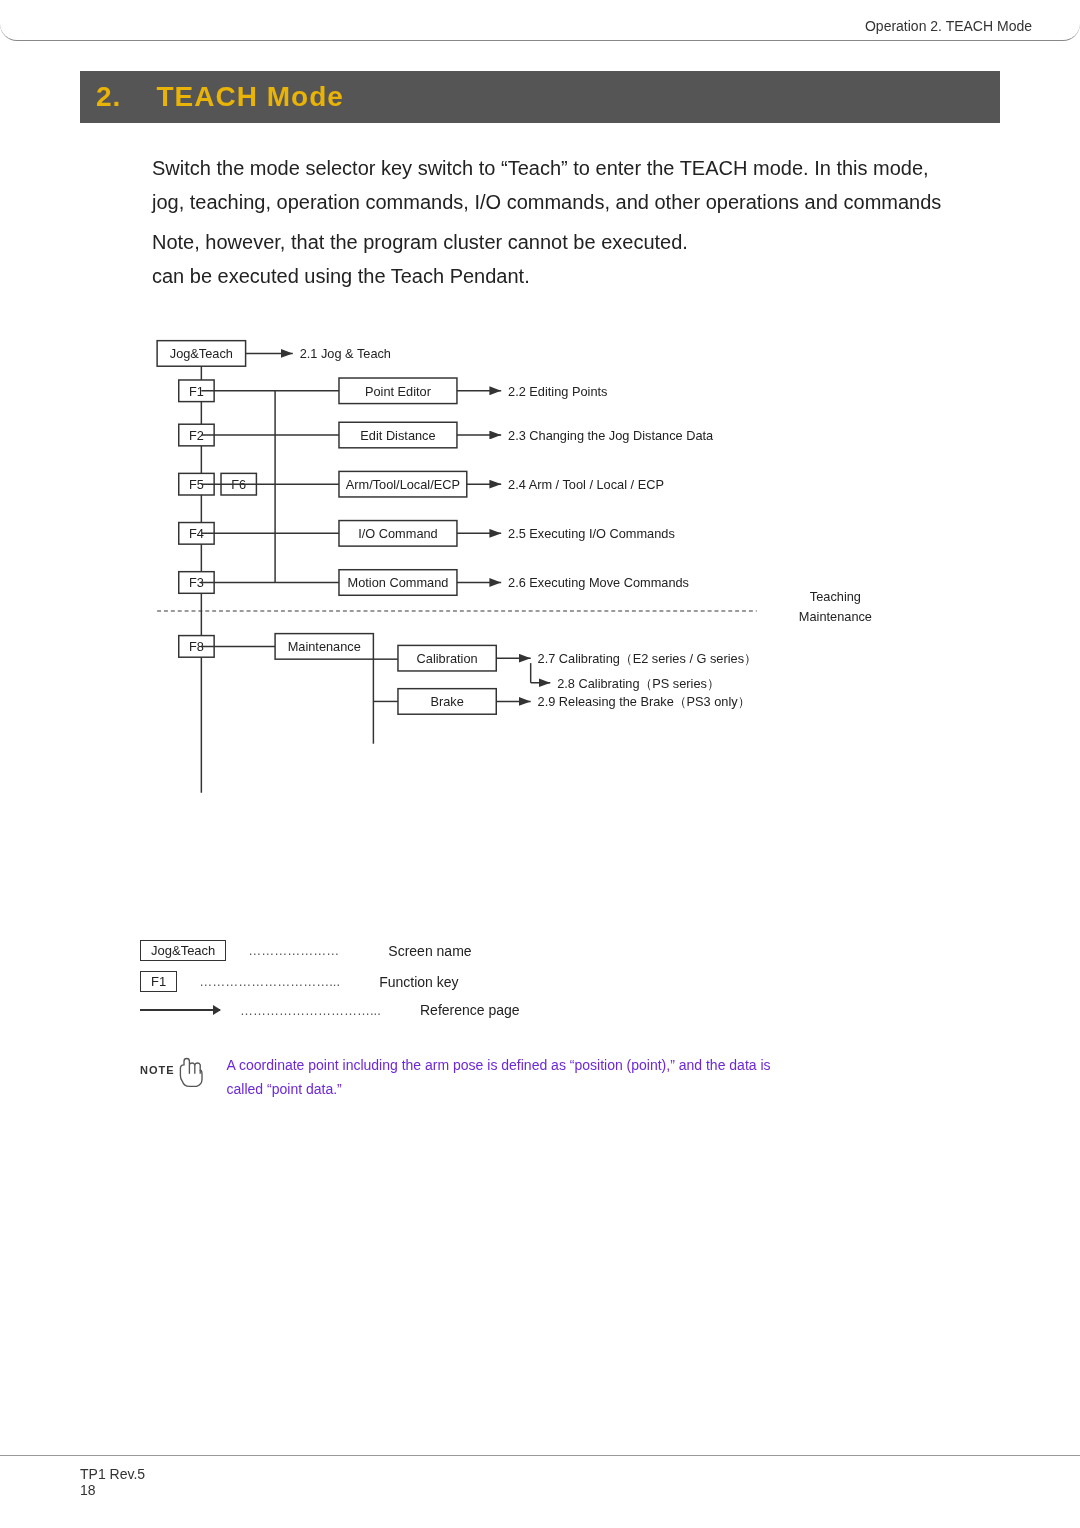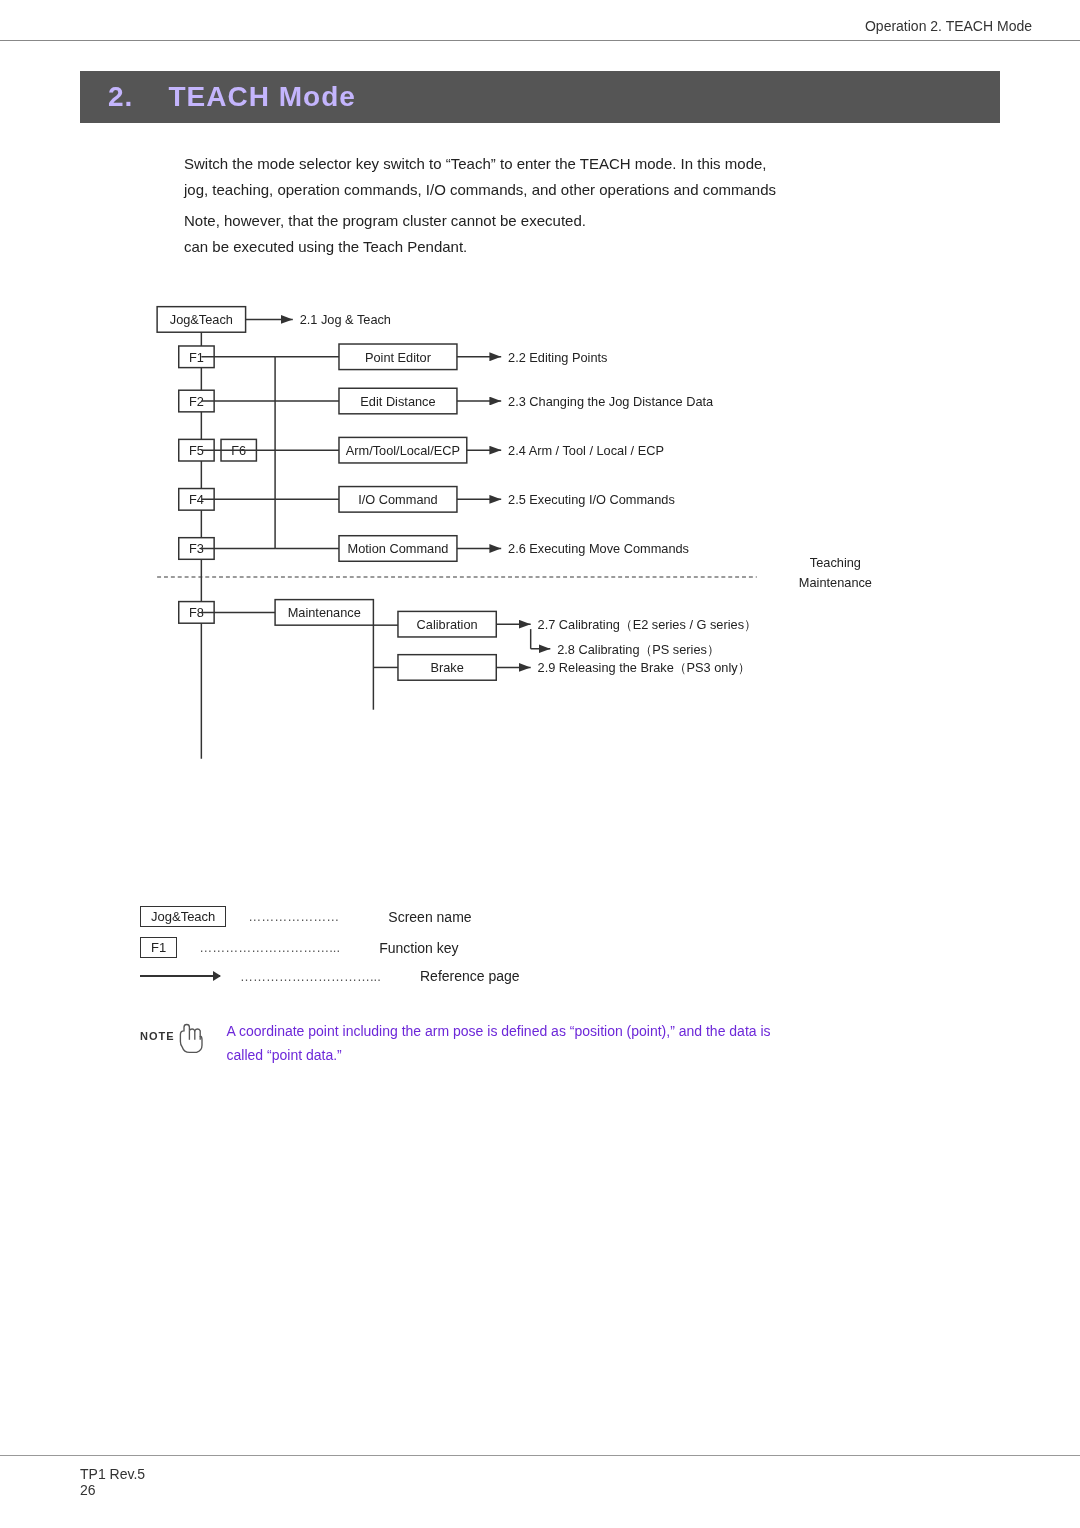--- a/index.html
+++ b/index.html
@@ -13,40 +13,41 @@
       position: relative;
     }
 
     .page-header {
       text-align: right;
       padding: 18px 48px 6px 48px;
       font-size: 14px;
       color: #333;
       border-bottom: 1.5px solid #888;
       margin-bottom: 0;
+      border-radius: 17px;
     }
 
     .page-content {
       padding: 30px 80px 60px 80px;
     }
 
     .section-title {
       background: #555;
-      color: #c4b5fd;
+      color: #eab308;
       font-size: 28px;
       font-weight: bold;
-      padding: 10px 28px;
+      padding: 10px 16px;
       margin-bottom: 28px;
       letter-spacing: 1px;
     }
 
     .intro-text {
-      margin-left: 104px;
+      margin-left: 72px;
       margin-bottom: 28px;
-      font-size: 15px;
+      font-size: 20px;
       line-height: 1.7;
     }
 
     .diagram-container {
       margin-left: 60px;
       margin-bottom: 36px;
       position: relative;
     }
 
     
@@ -358,14 +359,14 @@
     </div>
     <div class="note-text">
       <p><span>A coordinate point including the arm pose is defined as “position (point),” and the data is</span></p>
       <p><span>called “point data.”</span></p>
     </div>
   </div>
 </div>
 
 <div class="page-footer">
   <span>TP1   Rev.5</span>
-  <span>26</span>
+  <span>18</span>
 </div>
 
 </body></html>

